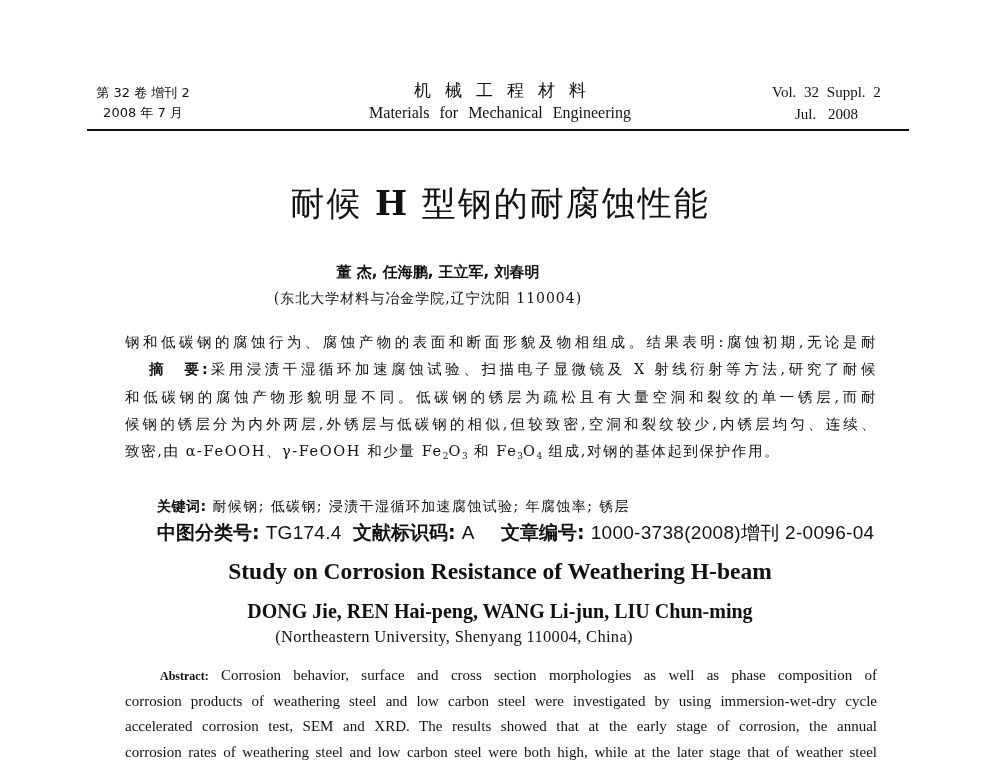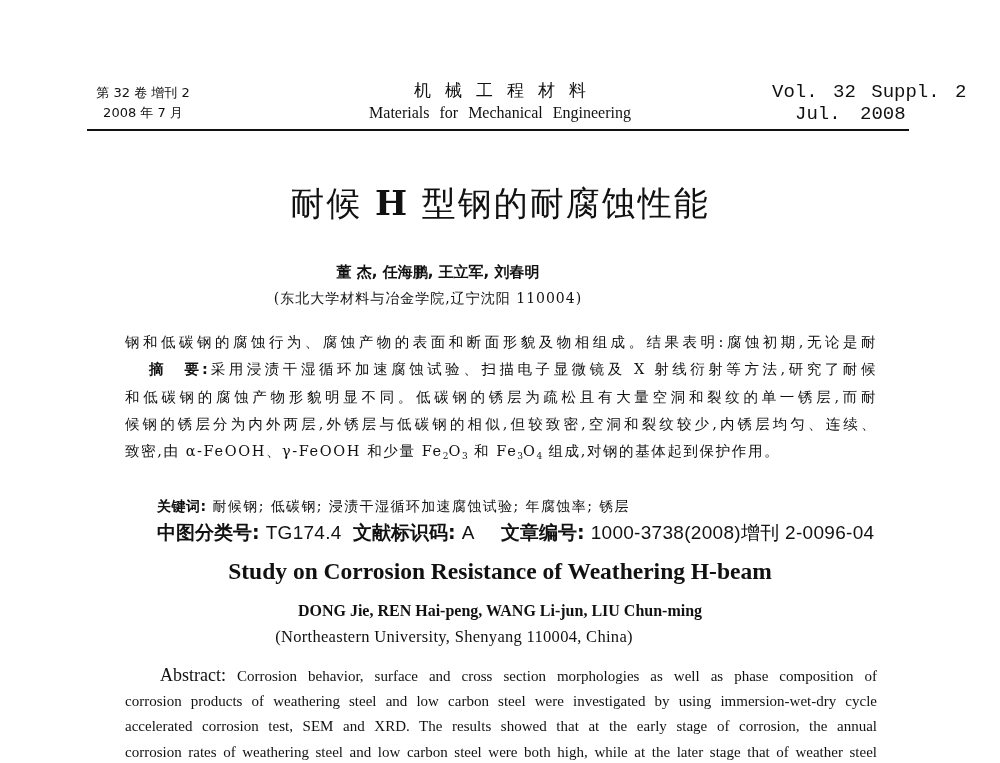--- a/index.html
+++ b/index.html
@@ -40,22 +40,22 @@
   }
   .hdr-center .en {
     font-family: "Liberation Serif", serif;
     font-size: 16px;
     word-spacing: 6px;
     line-height: 22px;
     margin-top: 1px;
   }
   .hdr-right {
     left: 760px; top: 81px; width: 150px;
-    font-family: Liberation Mono, monospace;
-    font-size: 19px;
+    font-family: Liberation Serif, serif;
+    font-size: 15px;
     line-height: 22px;
   }
   .hdr-right .row1 { white-space: nowrap; word-spacing: 4px; padding-left: 12px; }
   .hdr-right .row2 { white-space: nowrap; word-spacing: 8px; padding-left: 35px; }
   .hdr-rule {
     left: 87px; top: 129px; width: 822px; height: 2px;
     background: #111;
   }
 
   
@@ -138,43 +138,43 @@
     font-family: "Liberation Serif", serif;
     font-weight: bold;
     font-size: 23.5px;
     line-height: 30px;
   }
   .en-authors {
     left: 0; top: 600px; width: 1000px;
     text-align: center;
     font-family: "Liberation Serif", serif;
     font-weight: bold;
-    font-size: 16px;
+    font-size: 20px;
     line-height: 22px;
   }
   .en-affil {
     left: 0; top: 626px; width: 908px;
     text-align: center;
     font-family: "Liberation Serif", serif;
     font-size: 16.5px;
     line-height: 22px;
     letter-spacing: 0.3px;
   }
 
   
   .en-abstract {
     left: 125px; top: 663px; width: 752px;
     font-family: "Liberation Serif", serif;
     font-size: 15px;
     line-height: 25.5px;
   }
   .en-abstract .line { display: block; white-space: nowrap; text-align: justify; text-align-last: justify; height: 25.5px; }
   .en-abstract .lbl {
-    font-weight: normal;
-    font-size: 18px;
+    font-weight: bold;
+    font-size: 12px;
     padding-left: 35px;
     margin-top: 16px;
   }
 </style>
 </head>
 <body>
 
 <div class="abs hdr-left">
   <div>第 32 卷 增刊 2</div>
   <div>2008 年 7 月</div>

